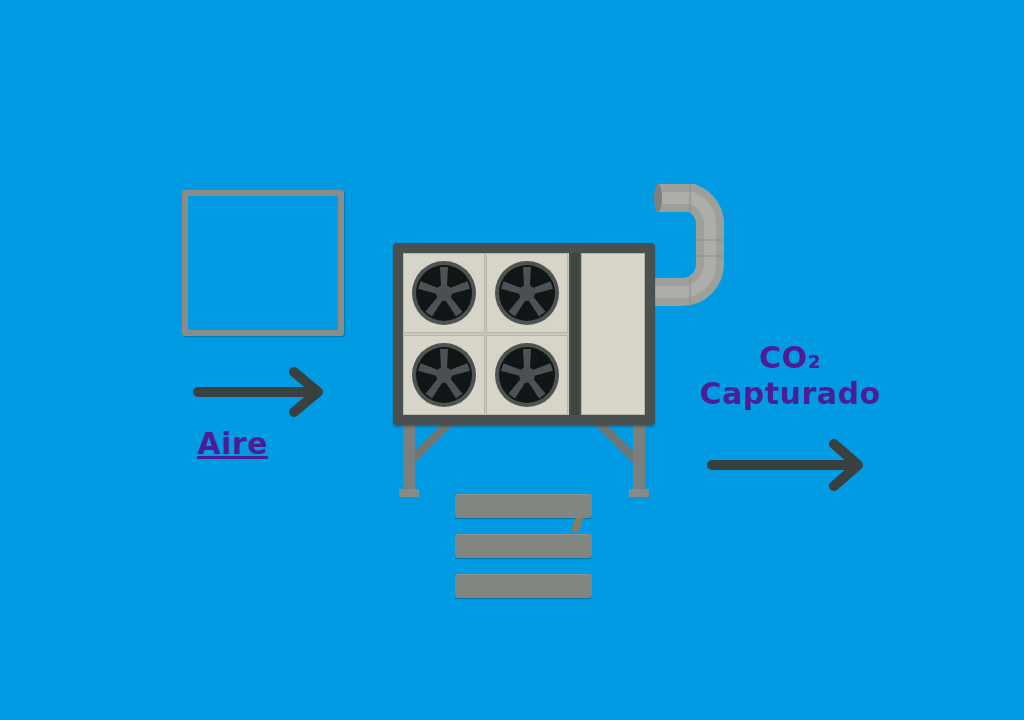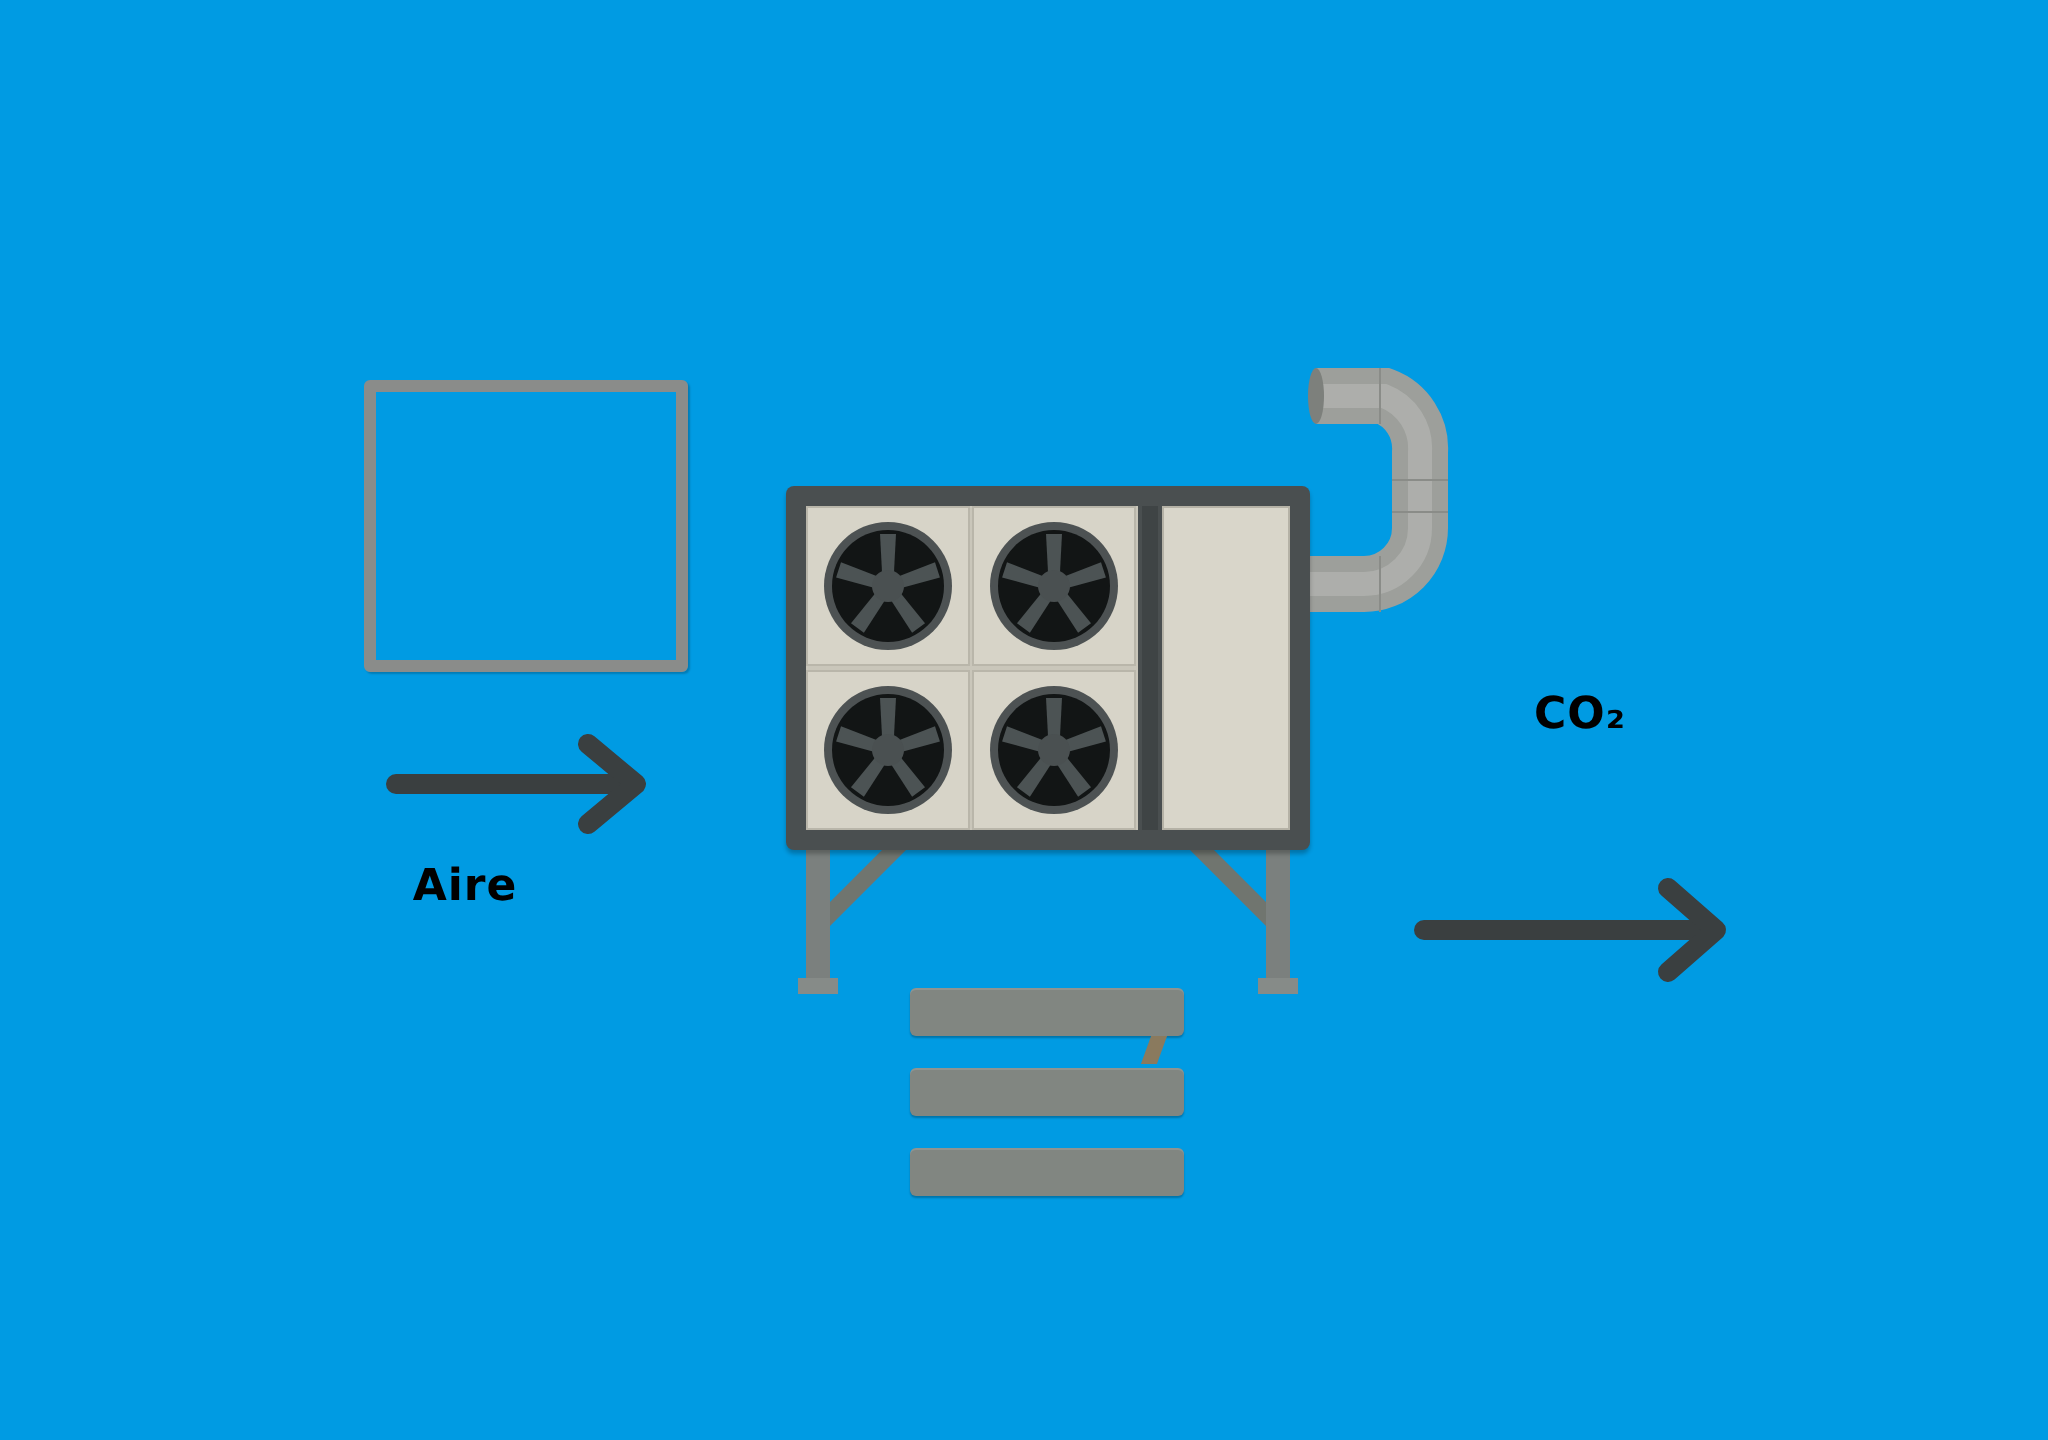--- a/index.html
+++ b/index.html
@@ -4,22 +4,22 @@
 <style>
   html, body { margin:0; padding:0; }
   body {
     width:1024px; height:720px; overflow:hidden;
     background:#009be3;
     position:relative;
     font-family:"DejaVu Sans", "Liberation Sans", sans-serif;
   }
   .abs { position:absolute; }
   .label {
-    color:#000000; font-weight:bold; text-align:center;
-    font-size:22px; line-height:36px; letter-spacing:0.5px;
+    color:#4c1d95; font-weight:bold; text-align:center;
+    font-size:30px; line-height:36px; letter-spacing:0.5px;
   }
   .frame-square {
     left:182px; top:190px; width:150px; height:134px;
     border:6px solid #8a8c8a; border-radius:3px;
     box-shadow: 1px 1px 1px rgba(0,0,0,0.2);
   }
   .arrow svg { display:block; }
   
   .machine { left:393px; top:243px; width:262px; height:258px; }
   .cabinet {
@@ -57,21 +57,21 @@
 
 <div class="abs frame-square"></div>
 
 <div class="abs arrow" style="left:190px; top:364px;">
   <svg width="140" height="56" viewBox="0 0 140 56">
     <line x1="8" y1="28" x2="126" y2="28" stroke="#3a3f40" stroke-width="10" stroke-linecap="round"></line>
     <polyline points="104,8 128,28 104,48" fill="none" stroke="#3a3f40" stroke-width="10" stroke-linecap="round" stroke-linejoin="round"></polyline>
   </svg>
 </div>
 
-<div class="abs label" style="left:80px; top:426px; width:305px;">
+<div class="abs label" style="left:80px; top:426px; width:305px;text-decoration:underline;">
   <div>Aire</div>
 </div>
 
 <div class="abs pipe">
   <svg width="90" height="125" viewBox="0 0 90 125">
     <defs>
       <linearGradient id="pg" x1="0" y1="0" x2="1" y2="0">
         <stop offset="0" stop-color="#8f918e"></stop>
         <stop offset="0.5" stop-color="#b8bab6"></stop>
         <stop offset="1" stop-color="#8f918e"></stop>
@@ -169,20 +169,21 @@
 
 <div class="abs trays">
   <div class="tray" style="top:0;"></div>
   <div class="abs" style="left:118px; top:24px; width:8px; height:14px; background:#8a7a5e; transform:skewX(-20deg);"></div>
   <div class="tray" style="top:40px;"></div>
   <div class="tray" style="top:80px;"></div>
 </div>
 
 <div class="abs label" style="left:660px; top:340px; width:260px;">
   <div>CO₂</div>
+  <div>Capturado</div>
 </div>
 
 <div class="abs arrow" style="left:704px; top:436px;">
   <svg width="165" height="58" viewBox="0 0 165 58">
     <line x1="8" y1="29" x2="152" y2="29" stroke="#3a3f40" stroke-width="10" stroke-linecap="round"></line>
     <polyline points="130,8 154,29 130,50" fill="none" stroke="#3a3f40" stroke-width="10" stroke-linecap="round" stroke-linejoin="round"></polyline>
   </svg>
 </div>
 
 </body></html>

